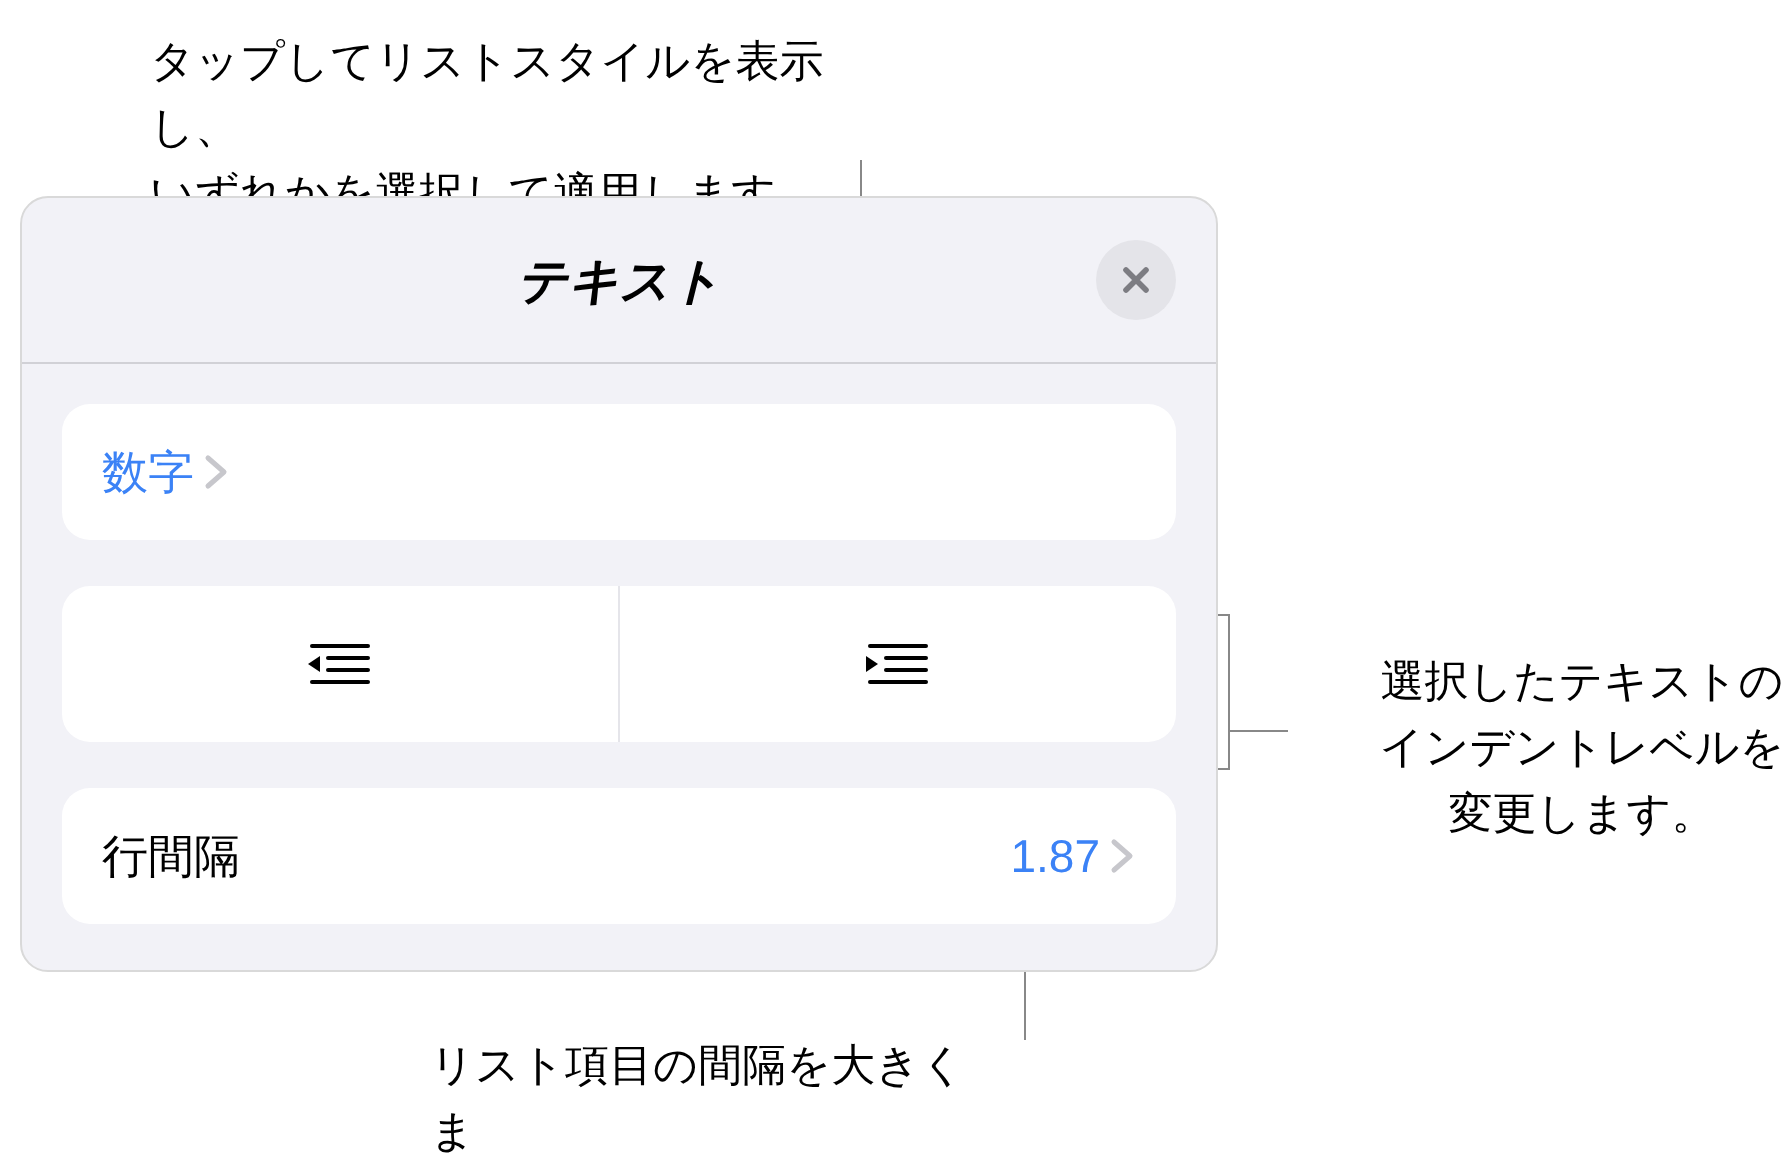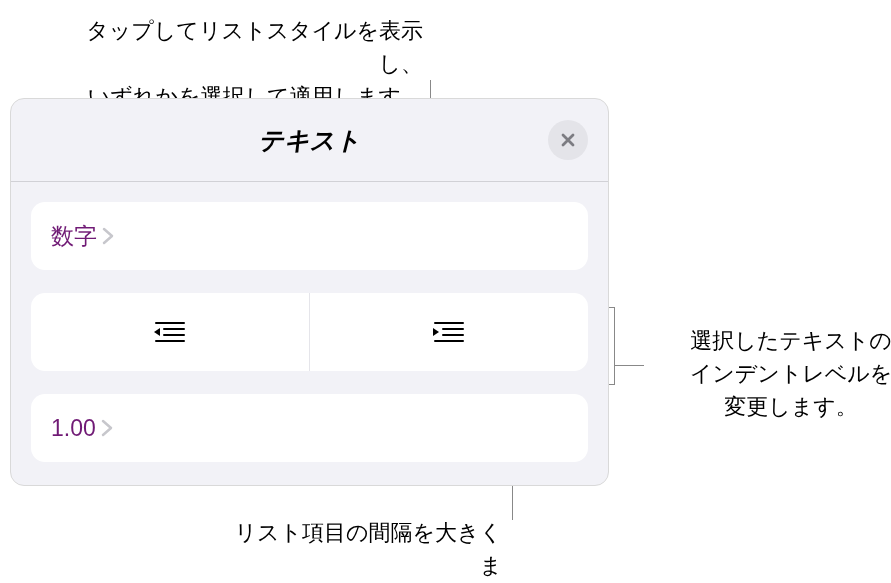--- a/index.html
+++ b/index.html
@@ -12,21 +12,21 @@
       background: #fff;
       width: 891px;
       height: 583px;
       position: relative;
     }
     .callout {
       position: absolute;
       font-size: 22px;
       line-height: 1.5;
       color: #000;
-      text-align: right;
+      text-align: left;
     }
     .callout-top {
       top: 14px;
       left: 75px;
       width: 348px;
     }
     .callout-right {
       top: 324px;
       left: 676px;
       width: 230px;
@@ -138,21 +138,21 @@
       padding: 0 20px;
       height: 68px;
     }
     .row-label {
       font-size: 23px;
       color: #000;
       flex: 1;
     }
     .row-value {
       font-size: 23px;
-      color: #701a75;
+      color: #3b82f6;
       margin-right: 4px;
     }
     .chevron {
       width: 14px;
       height: 20px;
     }
     .indent-row {
       background: #fff;
       border-radius: 14px;
       margin-bottom: 23px;
@@ -222,19 +222,20 @@
           <line x1="4" y1="5" x2="32" y2="5" stroke="#000" stroke-width="2" stroke-linecap="round"></line>
           <line x1="12" y1="11" x2="32" y2="11" stroke="#000" stroke-width="2" stroke-linecap="round"></line>
           <line x1="12" y1="17" x2="32" y2="17" stroke="#000" stroke-width="2" stroke-linecap="round"></line>
           <line x1="4" y1="23" x2="32" y2="23" stroke="#000" stroke-width="2" stroke-linecap="round"></line>
           <path d="M2 10 L8 14 L2 18 Z" fill="#000"></path>
         </svg>
       </div>
     </div>
 
     <div class="row">
-      <div class="row-value">1.00</div>
+      <div class="row-label">行間隔</div>
+      <div class="row-value">1.87</div>
       <svg class="chevron" viewBox="0 0 14 20">
         <path d="M3 3 L11 10 L3 17" stroke="#c7c7cc" stroke-width="2.5" stroke-linecap="round" stroke-linejoin="round" fill="none"></path>
       </svg>
     </div>
   </div>
 </div>
 
 </body></html>

